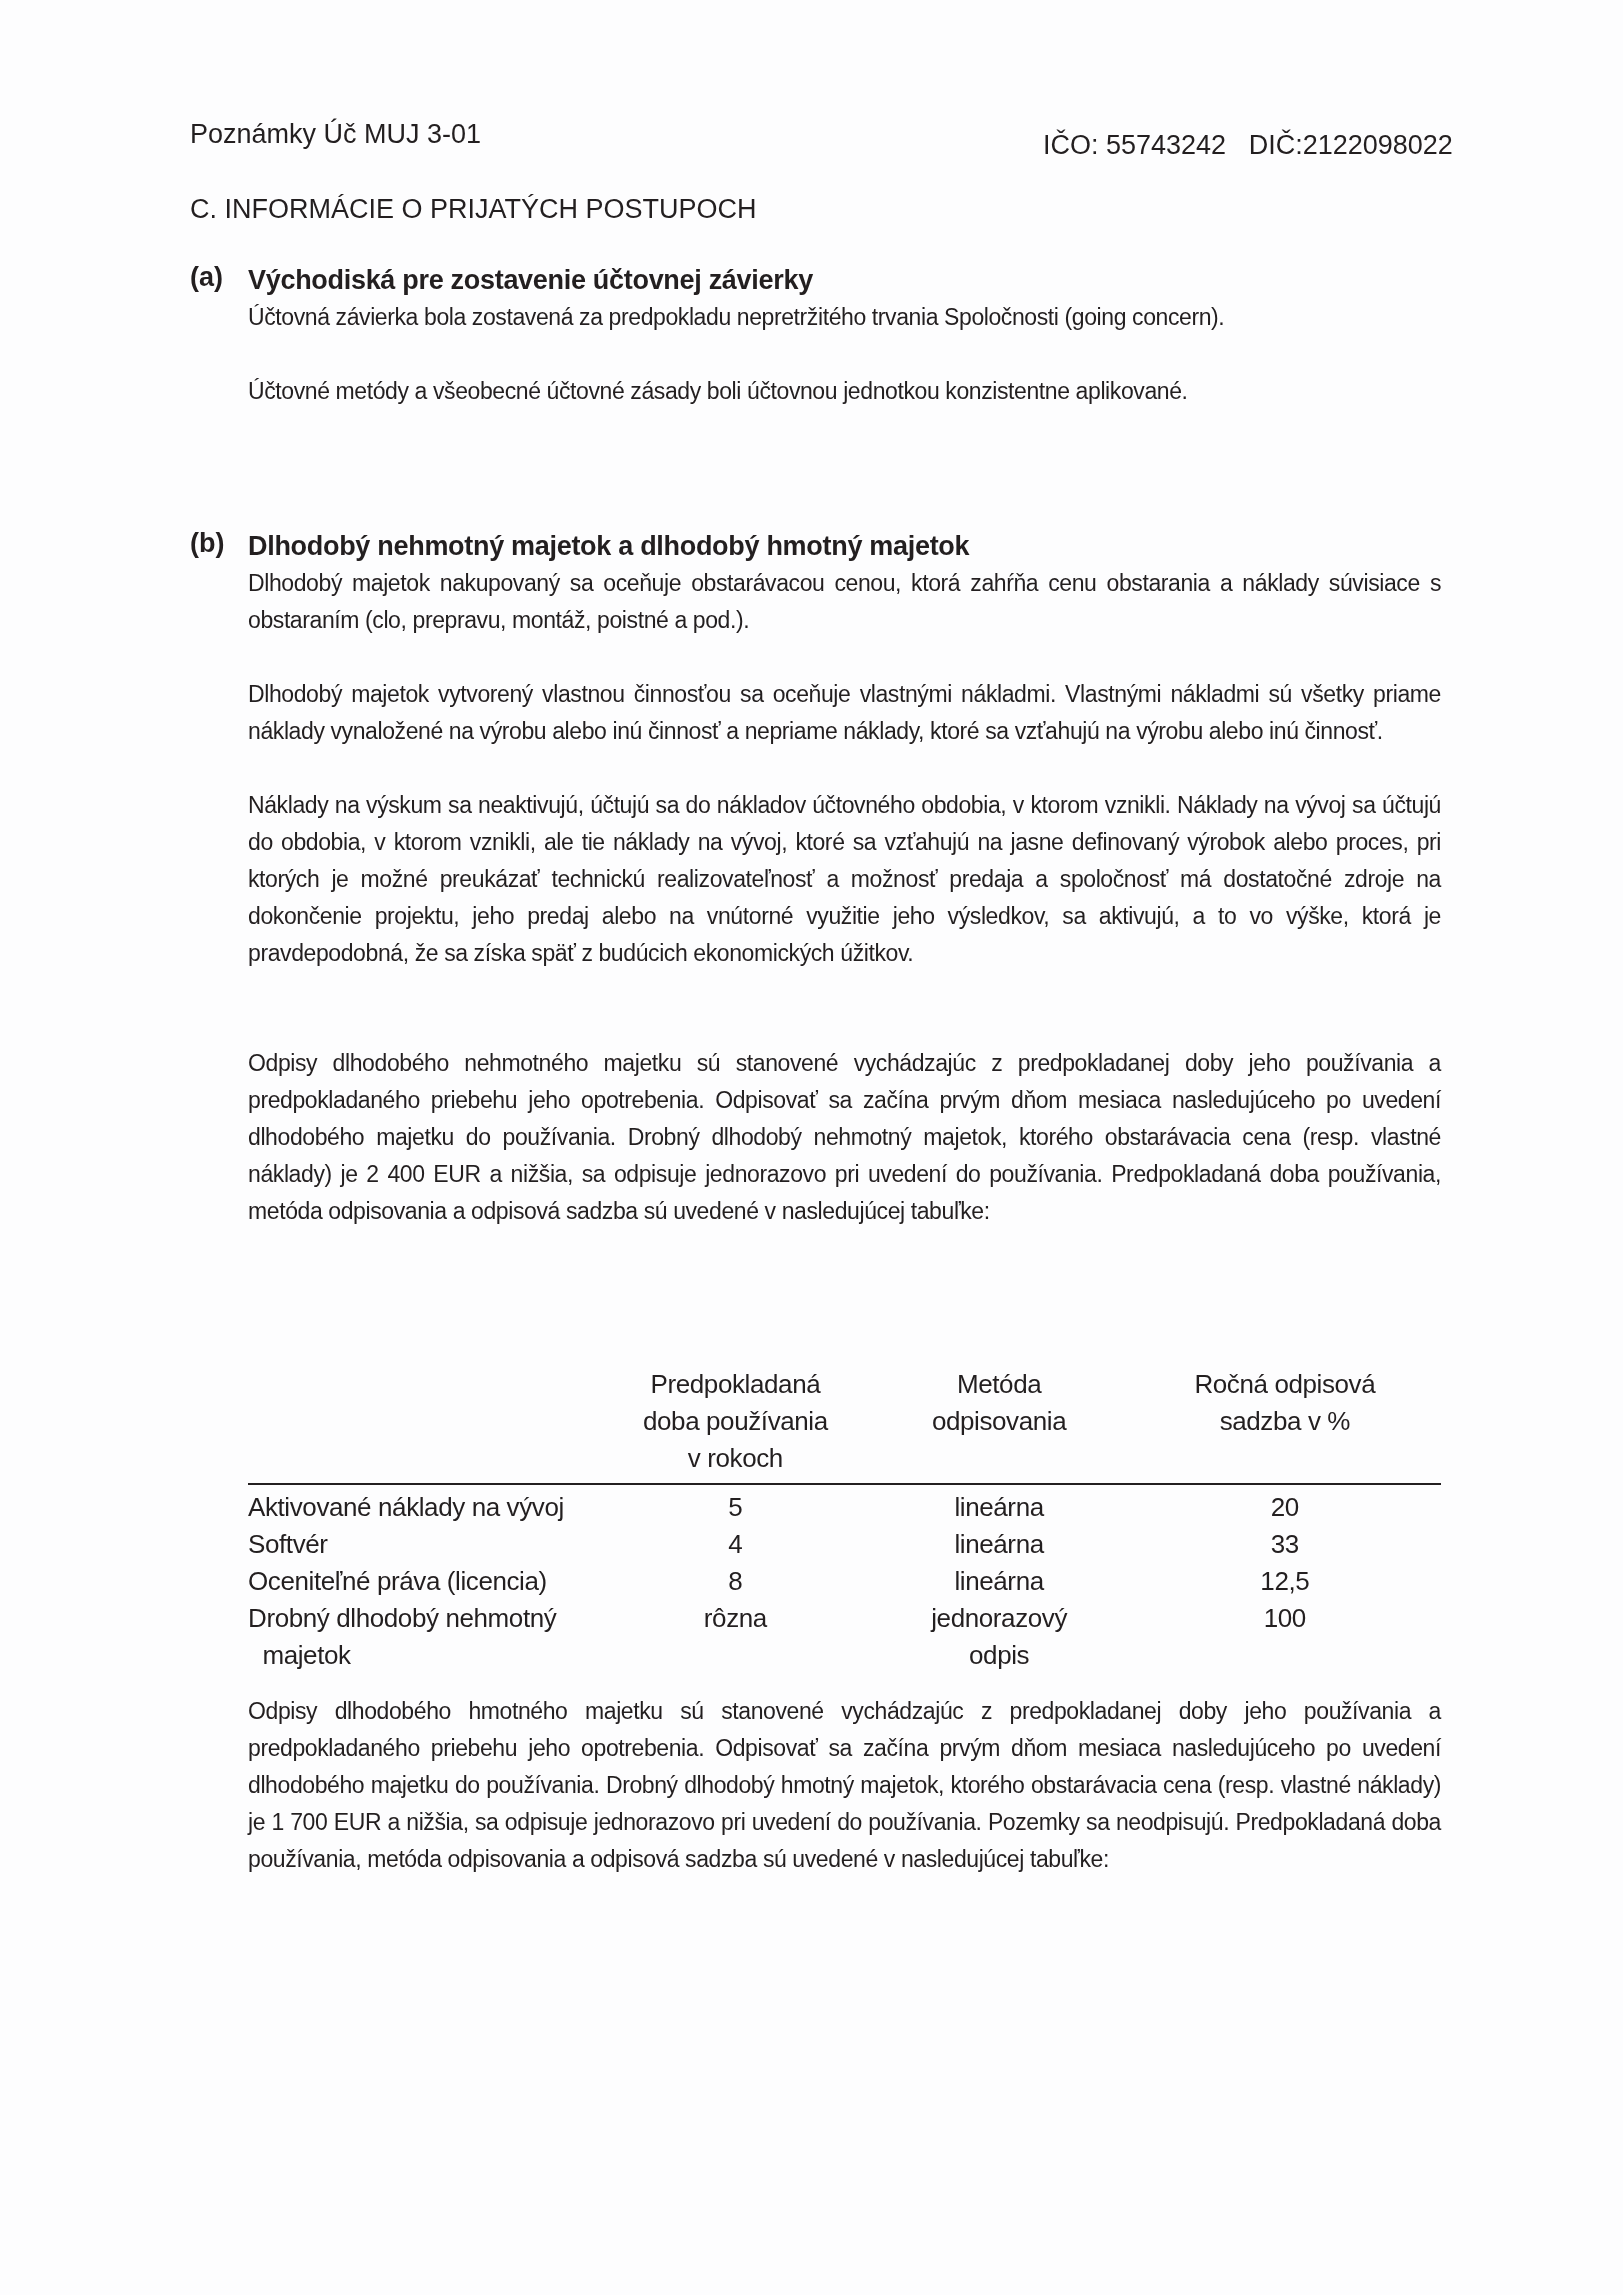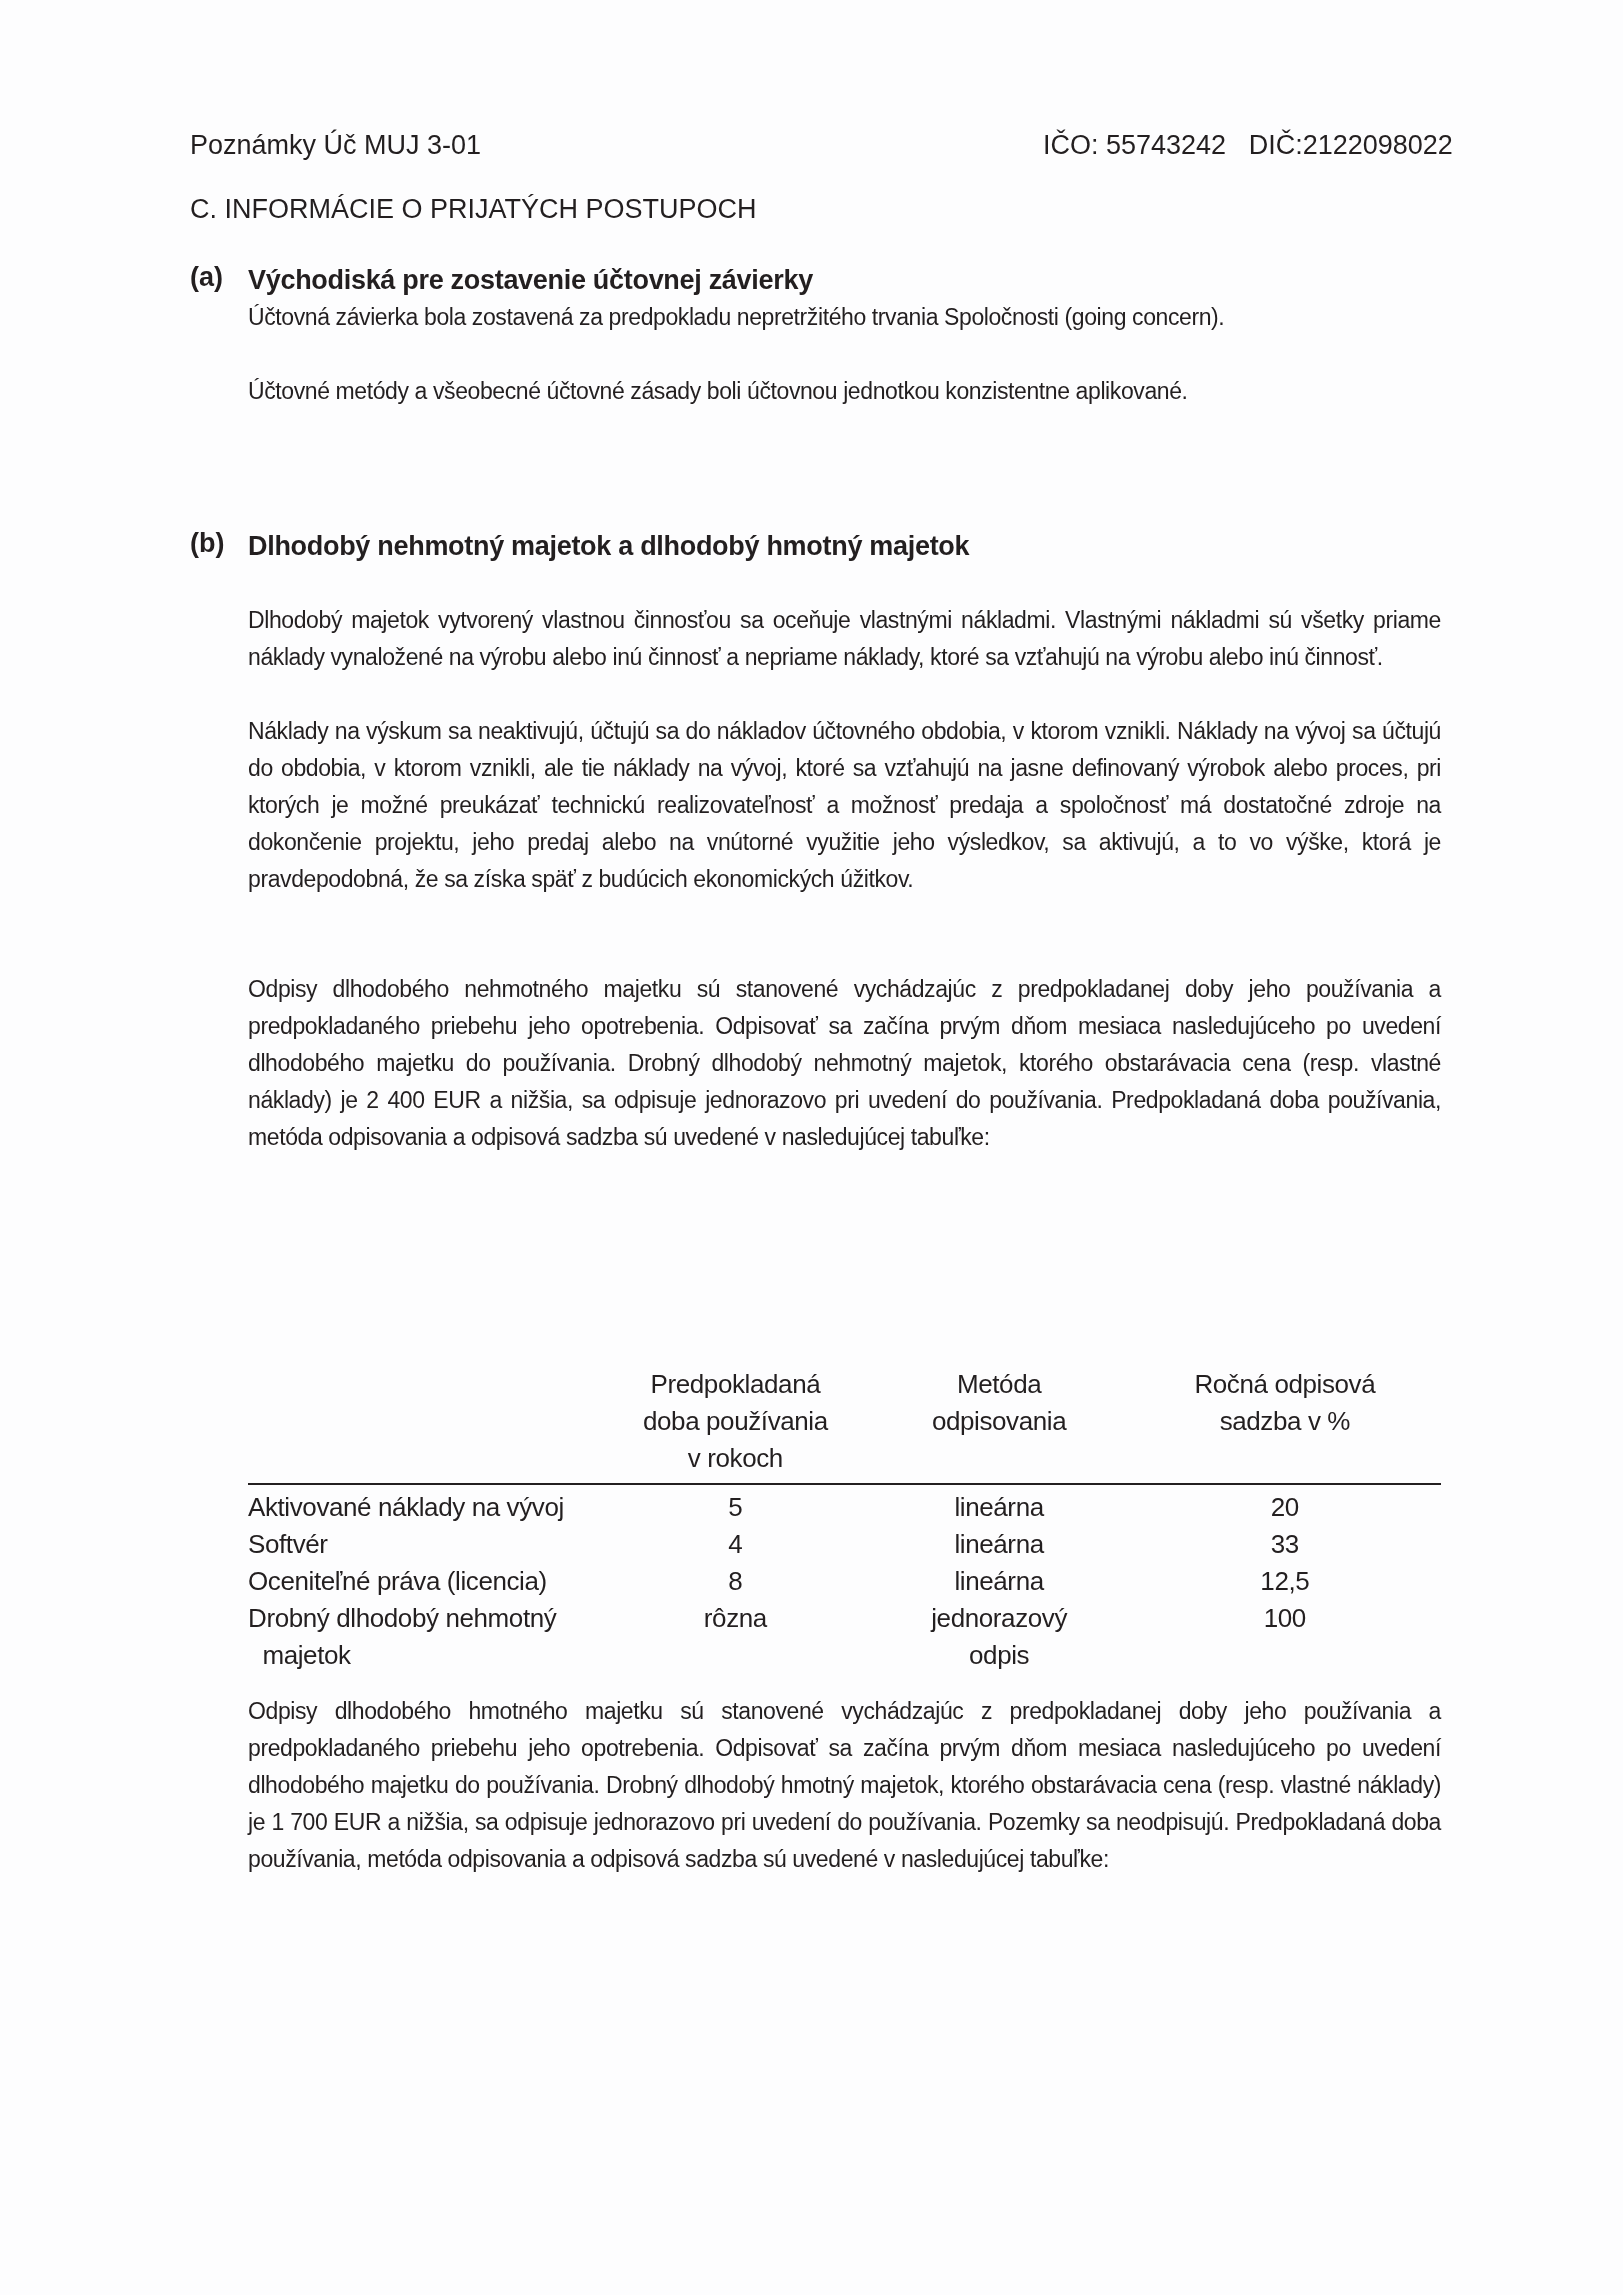--- a/index.html
+++ b/index.html
@@ -5,21 +5,21 @@
   html, body { margin: 0; padding: 0; }
   body {
     width: 1624px; height: 2295px;
     background: #fdfdfe;
     color: #231f20;
     font-family: "Liberation Sans", "DejaVu Sans", sans-serif;
     position: relative;
     overflow: hidden;
   }
   .page { position: absolute; left: 0; top: 0; width: 1624px; height: 2295px; }
-  .hdr-left { position: absolute; left: 190px; top: 130px; font-size: 27px; }
+  .hdr-left { position: absolute; left: 190px; top: 119px; font-size: 27px; }
   .hdr-right { position: absolute; left: 1031px; top: 130px; font-size: 27px; white-space: pre; margin-left: 12px; }
   .sec-title { position: absolute; left: 190px; top: 194px; font-size: 27px; }
   .item { position: absolute; left: 190px; width: 1250px; }
   .item .label { position: absolute; left: 0; top: 0; font-size: 27px; font-weight: bold; }
   .item .body { position: absolute; left: 58px; width: 1193px; }
   .item .heading { font-size: 27px; font-weight: bold; line-height: 37px; letter-spacing: -0.3px; }
   .p { font-size: 23px; line-height: 37px; text-align: justify; margin: 0; letter-spacing: -0.4px; }
   .p.last-left { text-align: left; }
   .block { position: absolute; left: 248px; width: 1193px; }
   table.dep { position: absolute; left: 248px; width: 1193px; border-collapse: collapse; font-size: 26px; letter-spacing: -0.4px; }
@@ -46,20 +46,21 @@
       <div class="heading">Východiská pre zostavenie účtovnej závierky</div>
       <p class="p">Účtovná závierka bola zostavená za predpokladu nepretržitého trvania Spoločnosti (going concern).</p>
       <p class="p last-left" style="margin-top:37px;">Účtovné metódy a všeobecné účtovné zásady boli účtovnou jednotkou konzistentne aplikované.</p>
     </div>
   </div>
 
   <div class="item" style="top:528px;">
     <div class="label">(b)</div>
     <div class="body">
       <div class="heading">Dlhodobý nehmotný majetok a dlhodobý hmotný majetok</div>
+      <p class="p">Dlhodobý majetok nakupovaný sa oceňuje obstarávacou cenou, ktorá zahŕňa cenu obstarania a náklady súvisiace s obstaraním (clo, prepravu, montáž, poistné a pod.).</p>
       <p class="p" style="margin-top:37px;">Dlhodobý majetok vytvorený vlastnou činnosťou sa oceňuje vlastnými nákladmi. Vlastnými nákladmi sú všetky priame náklady vynaložené na výrobu alebo inú činnosť a nepriame náklady, ktoré sa vzťahujú na výrobu alebo inú činnosť.</p>
       <p class="p" style="margin-top:37px;">Náklady na výskum sa neaktivujú, účtujú sa do nákladov účtovného obdobia, v ktorom vznikli. Náklady na vývoj sa účtujú do obdobia, v ktorom vznikli, ale tie náklady na vývoj, ktoré sa vzťahujú na jasne definovaný výrobok alebo proces, pri ktorých je možné preukázať technickú realizovateľnosť a možnosť predaja a spoločnosť má dostatočné zdroje na dokončenie projektu, jeho predaj alebo na vnútorné využitie jeho výsledkov, sa aktivujú, a to vo výške, ktorá je pravdepodobná, že sa získa späť z budúcich ekonomických úžitkov.</p>
       <p class="p" style="margin-top:73px;">Odpisy dlhodobého nehmotného majetku sú stanovené vychádzajúc z predpokladanej doby jeho používania a predpokladaného priebehu jeho opotrebenia. Odpisovať sa začína prvým dňom mesiaca nasledujúceho po uvedení dlhodobého majetku do používania. Drobný dlhodobý nehmotný majetok, ktorého obstarávacia cena (resp. vlastné náklady) je 2 400 EUR a nižšia, sa odpisuje jednorazovo pri uvedení do používania. Predpokladaná doba používania, metóda odpisovania a odpisová sadzba sú uvedené v nasledujúcej tabuľke:</p>
     </div>
   </div>
 
   <table class="dep" style="top:1366px;">
     <colgroup>
       <col style="width:353px;">
       <col style="width:268px;">

